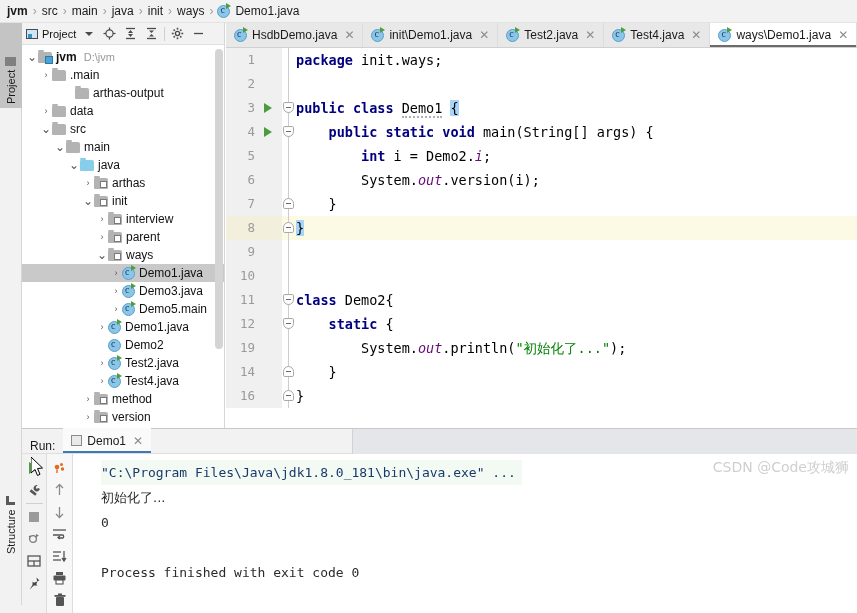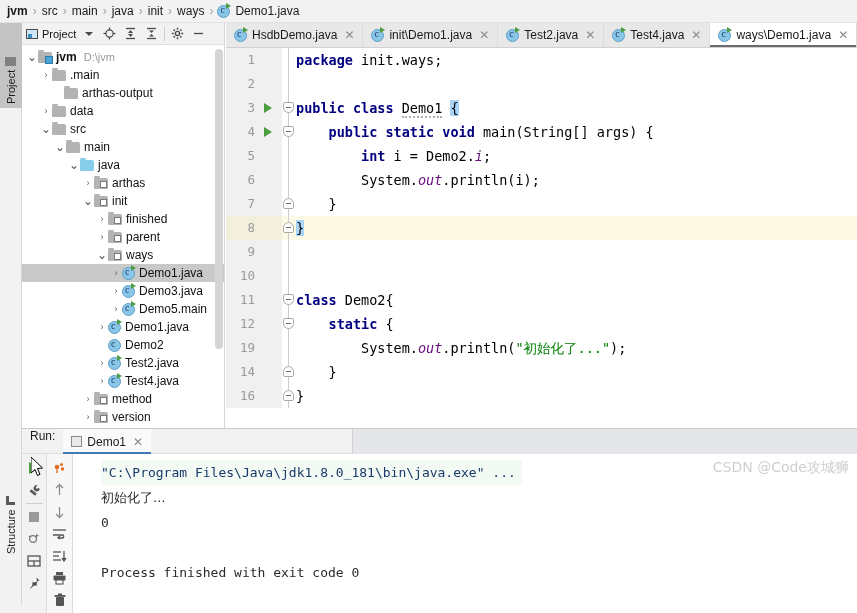--- a/index.html
+++ b/index.html
@@ -230,21 +230,21 @@
   .squiggle {
     border-bottom: 2px dotted #b0b0b0;
   }
 
   
   .runpanel {
     position: absolute; left: 22px; top: 428px; width: 835px; height: 185px;
     background: #ffffff; border-top: 1px solid #c8c8c8;
   }
   .runhead {
-    height: 25px; background: #f2f2f2; display: flex; align-items: flex-start;
+    height: 25px; background: #f2f2f2; display: flex; align-items: flex-end;
     padding-left: 8px; gap: 8px; border-bottom: 1px solid #dedede;
     position: relative;
   }
   .runlabel { font-size: 12px; color: #1a1a1a; }
   .runtab {
     display: flex; align-items: center; gap: 5px;
     font-size: 12px; color: #1a1a1a; height: 25px;
     padding: 0 8px; background: #fafafa; position: relative;
   }
   .runtab::after {
@@ -409,21 +409,21 @@
           <span class="twist" style="font-size: 12px; line-height: 8px;">⌄</span>
           <span class="folder mod"></span>
           <span class="tlabel bold">jvm</span>
           <span class="tpath">D:\jvm</span>
         </div>
         <div class="trow" style="padding-left: 18px;">
           <span class="twist">›</span>
           <span class="folder"></span>
           <span class="tlabel">.main</span>
         </div>
-        <div class="trow" style="padding-left: 30px;">
+        <div class="trow" style="padding-left: 30px; margin-left: 11px;">
           <span class="twist"></span>
           <span class="folder"></span>
           <span class="tlabel">arthas-output</span>
         </div>
         <div class="trow" style="padding-left: 18px;">
           <span class="twist">›</span>
           <span class="folder"></span>
           <span class="tlabel">data</span>
         </div>
         <div class="trow" style="padding-left: 18px;">
@@ -447,21 +447,21 @@
           <span class="tlabel">arthas</span>
         </div>
         <div class="trow" style="padding-left: 60px;">
           <span class="twist" style="font-size: 12px; line-height: 8px;">⌄</span>
           <span class="folder pkg"></span>
           <span class="tlabel">init</span>
         </div>
         <div class="trow" style="padding-left: 74px;">
           <span class="twist">›</span>
           <span class="folder pkg"></span>
-          <span class="tlabel">finished</span>
+          <span class="tlabel">interview</span>
         </div>
         <div class="trow" style="padding-left: 74px;">
           <span class="twist">›</span>
           <span class="folder pkg"></span>
           <span class="tlabel">parent</span>
         </div>
         <div class="trow" style="padding-left: 74px;">
           <span class="twist" style="font-size: 12px; line-height: 8px;">⌄</span>
           <span class="folder pkg"></span>
           <span class="tlabel">ways</span>
@@ -588,21 +588,21 @@
           <span class="foldline"></span>
         </div>
         <div class="ctext"><span>        </span><span class="kw">int</span><span> i = Demo2.</span><span class="fld">i</span><span>;</span></div>
       </div>
       <div class="codeline">
         <div class="gutter">6</div>
         <div class="rungutter"></div>
         <div class="foldcol">
           <span class="foldline"></span>
         </div>
-        <div class="ctext"><span>        System.</span><span class="fld">out</span><span>.println(i);</span></div>
+        <div class="ctext"><span>        System.</span><span class="fld">out</span><span>.version(i);</span></div>
       </div>
       <div class="codeline">
         <div class="gutter">7</div>
         <div class="rungutter"></div>
         <div class="foldcol">
           <span class="foldline"></span>
           <span class="foldmark up"></span>
         </div>
         <div class="ctext"><span>    }</span></div>
       </div>

